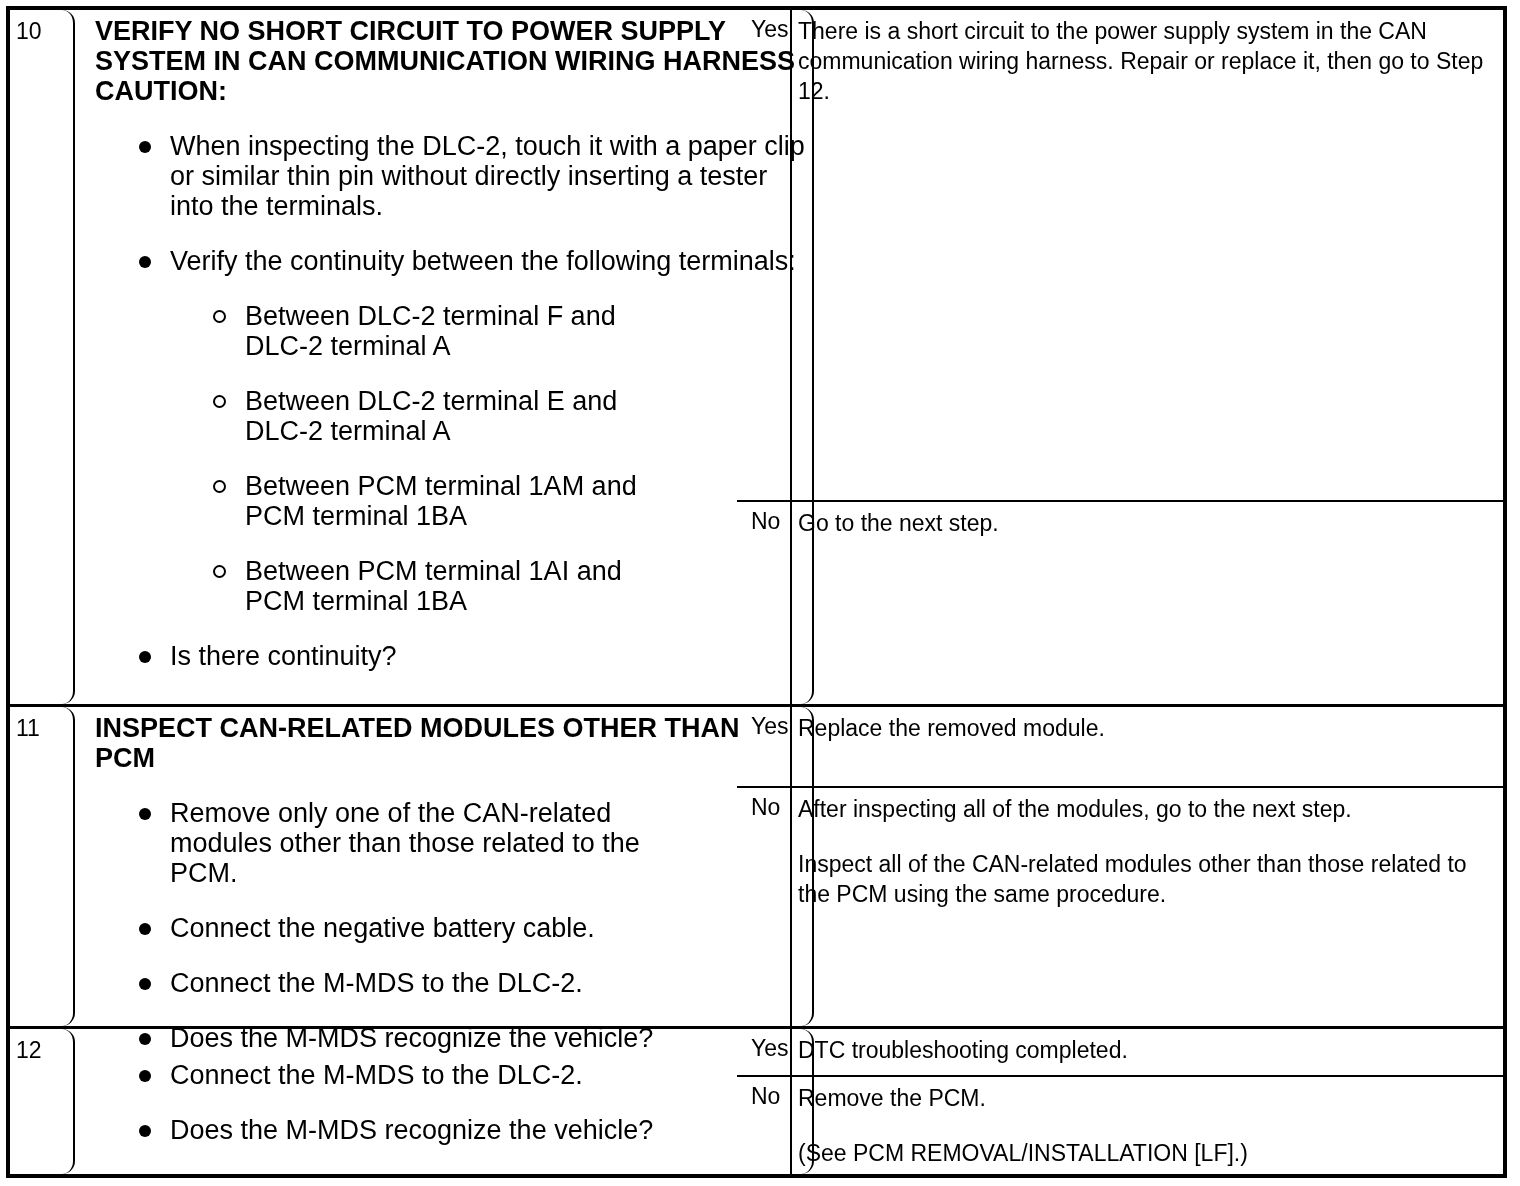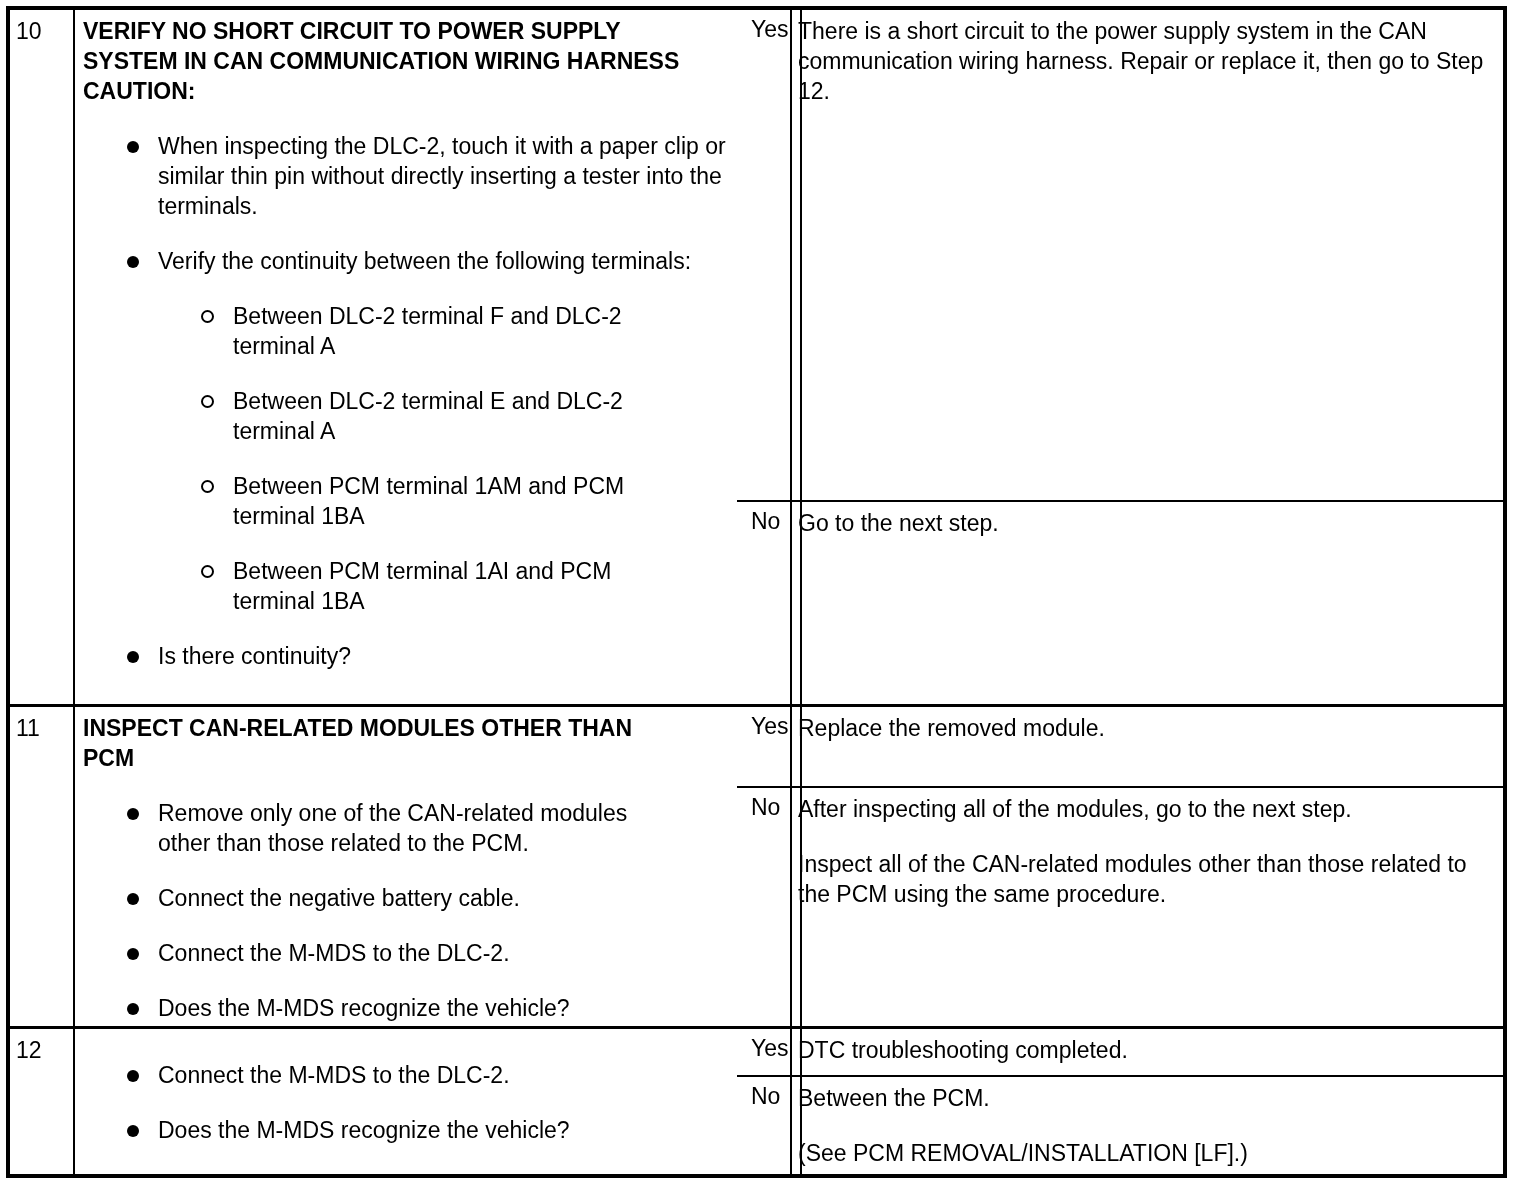--- a/index.html
+++ b/index.html
@@ -2,23 +2,23 @@
 <html><head>
 <meta charset="utf-8">
 <style>
   html, body { margin: 0; padding: 0; background: #ffffff; }
   body { width: 1520px; height: 1186px; position: relative; overflow: hidden;
          font-family: "Liberation Sans", "DejaVu Sans", sans-serif; color: #000; }
   .tbl { position: absolute; left: 6px; top: 6px; width: 1501px; height: 1172px;
          box-sizing: border-box; border: 4px solid #000; }
   .row { position: absolute; left: 0; right: 0; box-sizing: border-box; }
   .row.sep { border-top: 3px solid #000; }
-  .cell { position: absolute; top: 0; bottom: 0; box-sizing: border-box; }
+  .cell { position: absolute; top: 0; bottom: 0; box-sizing: border-box; border-radius: 13px; }
   .c-num { left: 0; width: 65px; border-right: 2px solid #000; padding: 6px 0 0 6px; font-size: 23px; }
-  .c-desc { left: 67px; width: 725px; border-right: 2px solid #000; padding: 6px 4px 0 6px; font-size: 23px; }
+  .c-desc { left: 79px; width: 725px; border-right: 2px solid #000; padding: 6px 4px 0 6px; font-size: 27px; }
   .c-ans { left: 727px; right: 0; }
   .ans-sub { position: absolute; left: 0; right: 0; box-sizing: border-box; }
   .ans-sub.sep { border-top: 2px solid #000; }
   .ans-label { position: absolute; left: 0; top: 0; bottom: 0; width: 55px; box-sizing: border-box;
                border-right: 2px solid #000; padding: 6px 0 0 14px; font-size: 23px; }
   .ans-text { position: absolute; left: 55px; right: 0; top: 0; bottom: 0; box-sizing: border-box;
               padding: 6px 8px 8px 6px; font-size: 23px; line-height: 30px; }
   .ans-text p { margin: 0 0 25px 0; }
   .title { font-weight: bold; line-height: 30px; margin: 0; }
   .desc-body { margin-top: 25px; }
@@ -109,20 +109,20 @@
     <div class="cell c-ans">
       <div class="ans-sub" style="top:0; height:46px;">
         <div class="ans-label">Yes</div>
         <div class="ans-text">
             <p>DTC troubleshooting completed.</p>
           </div>
       </div>
       <div class="ans-sub sep" style="top:46px; bottom:0;">
         <div class="ans-label">No</div>
         <div class="ans-text">
-          <p>Between the PCM.</p>
+          <p>Remove the PCM.</p>
           <p>(See PCM REMOVAL/INSTALLATION [LF].)</p>
         </div>
       </div>
     </div>
   </div>
 
 </div>
 
 </body></html>

